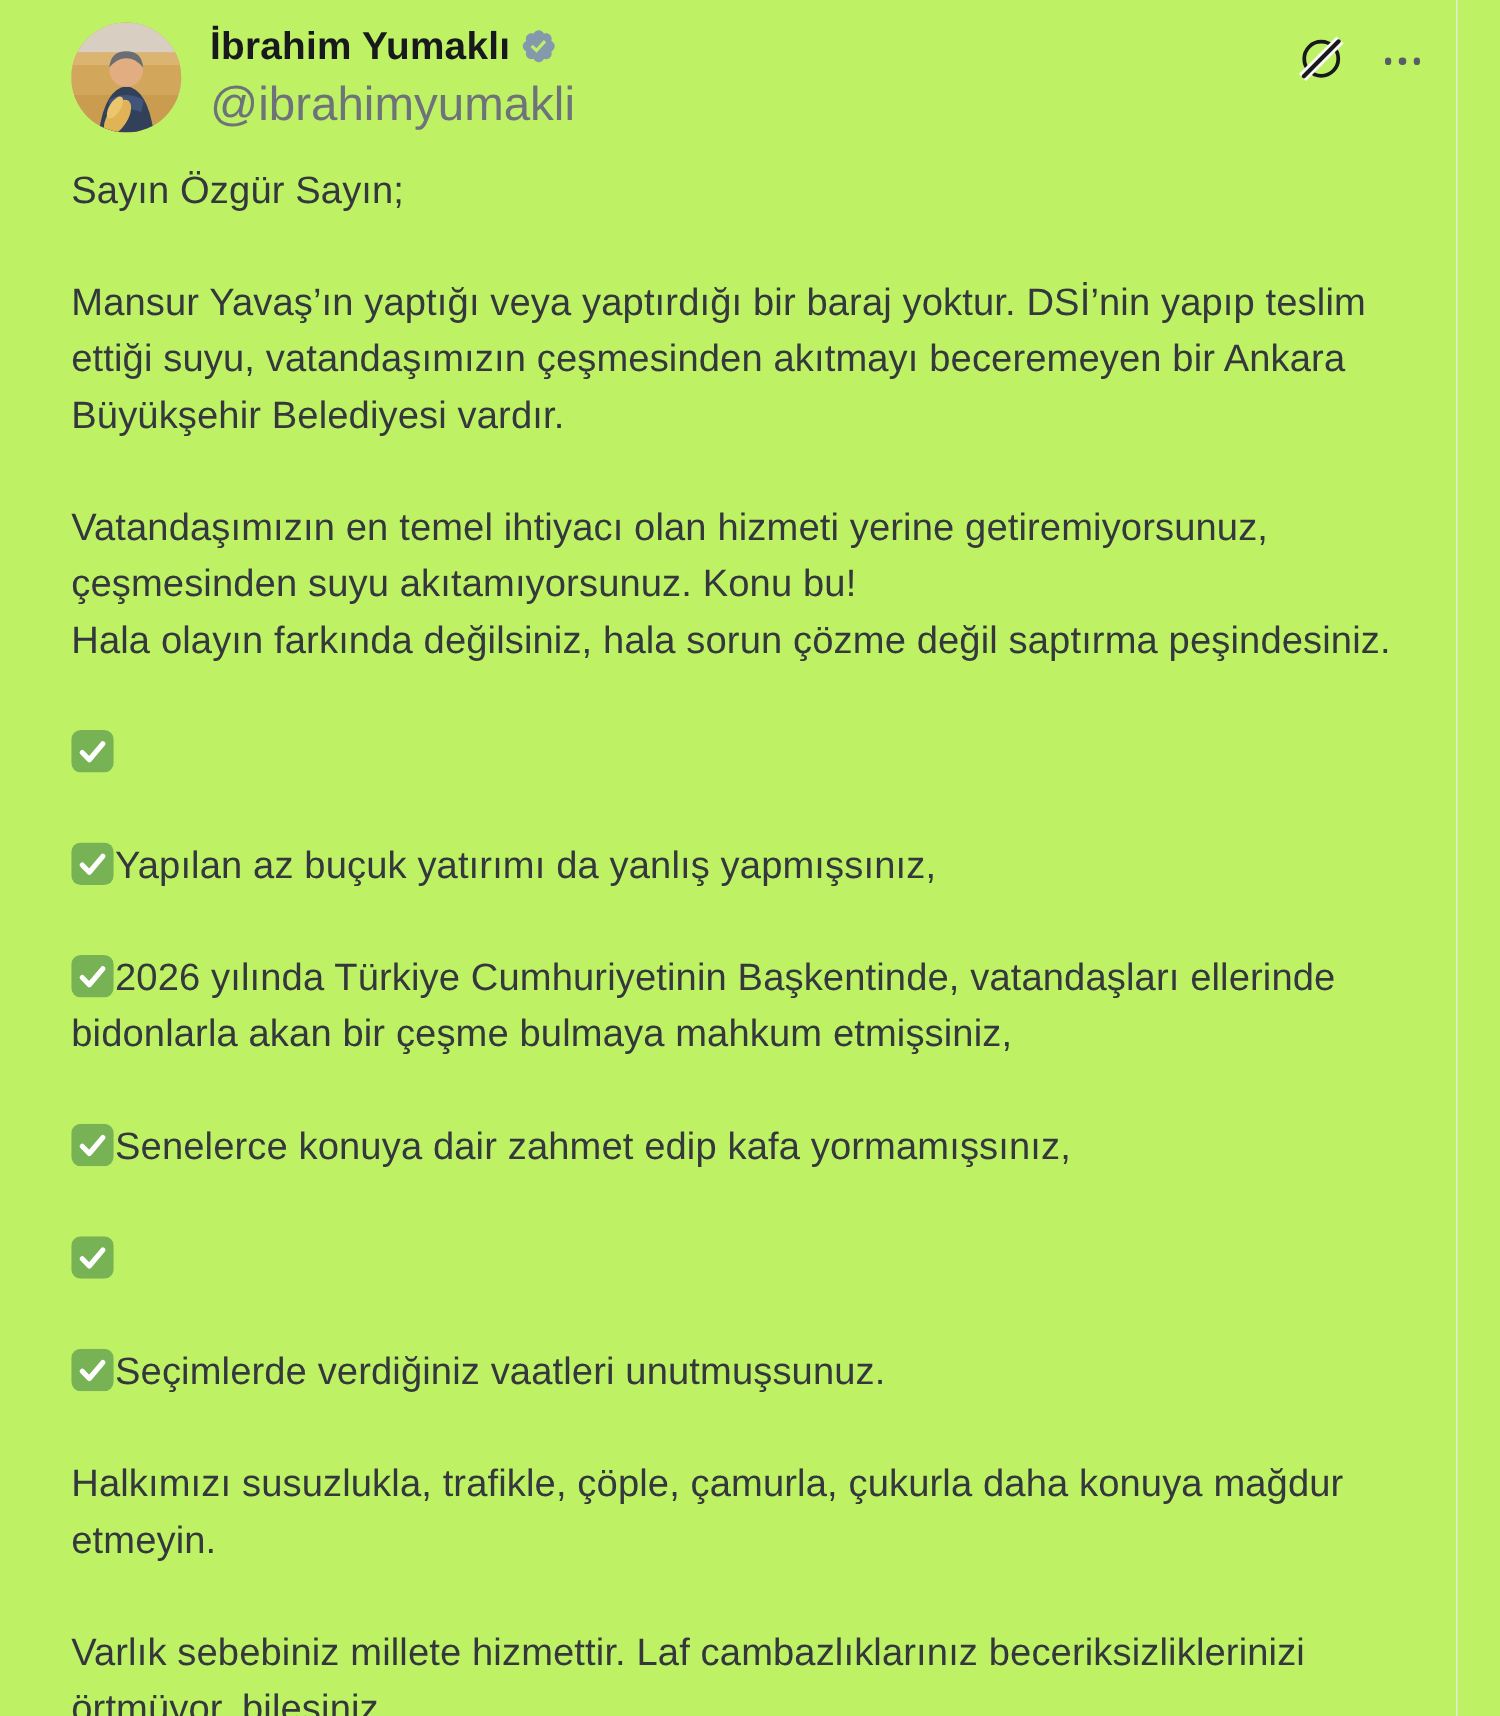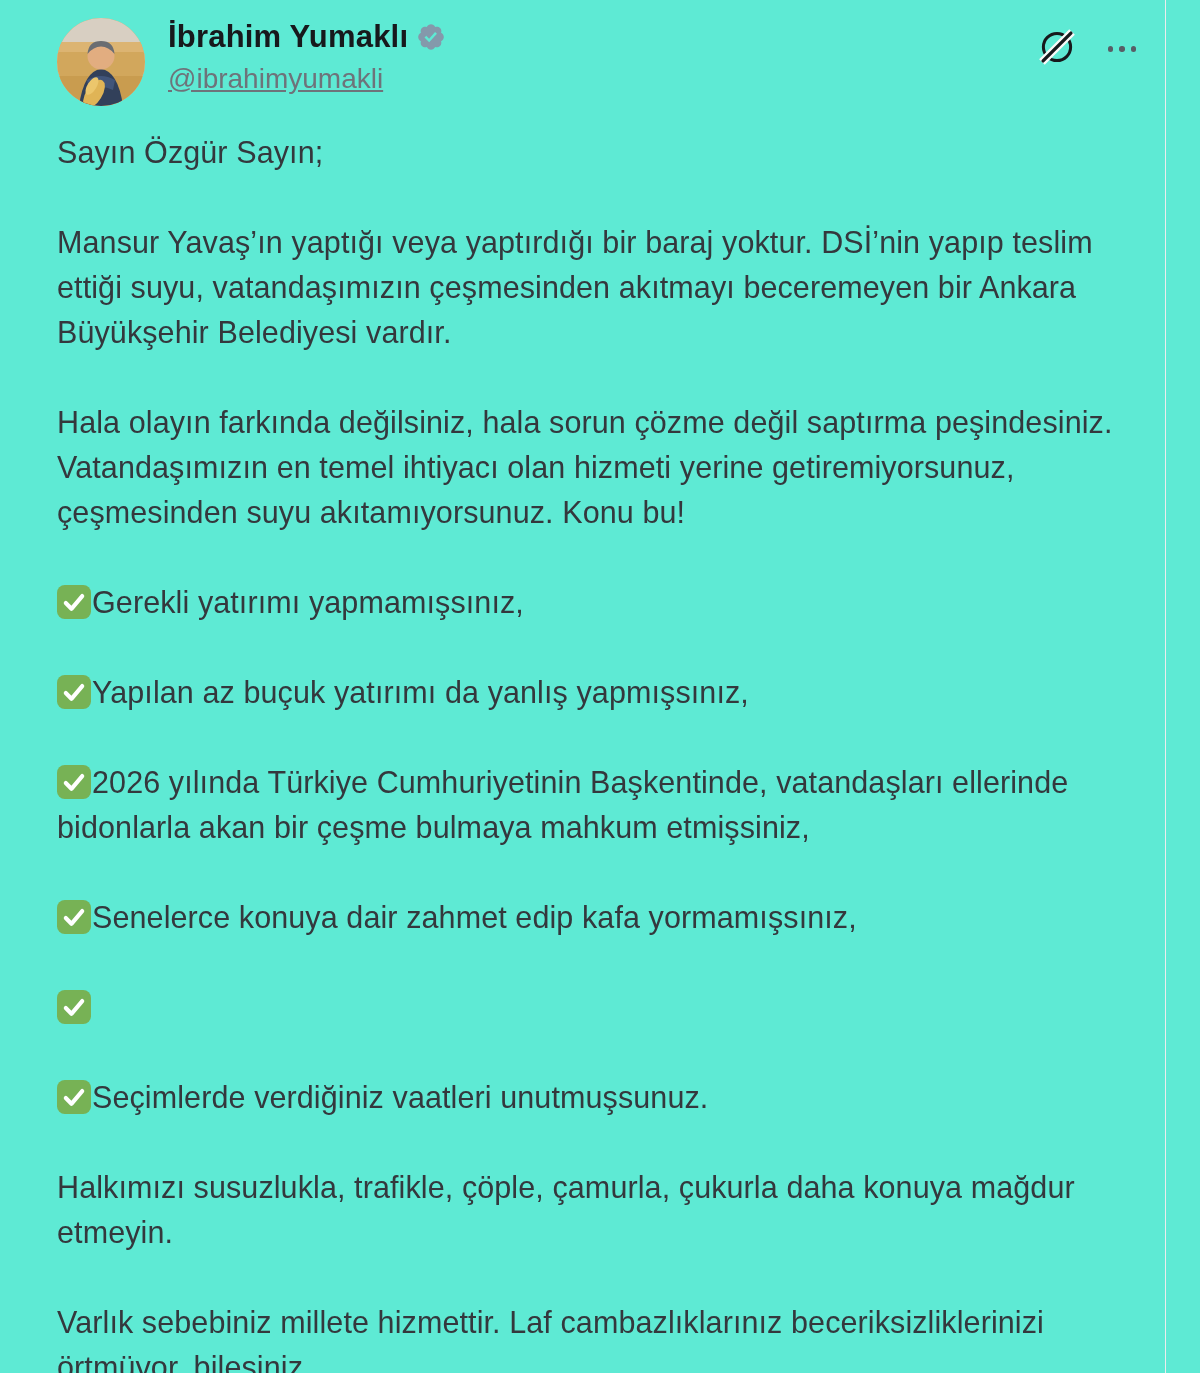--- a/index.html
+++ b/index.html
@@ -2,41 +2,41 @@
 <html><head>
 <meta charset="utf-8">
 <style>
   html,body{margin:0;padding:0;}
   body{
     width:1200px;height:1373px;
     background:#faf9f8;
     font-family:"Liberation Sans",sans-serif;
     -webkit-font-smoothing:antialiased;
   }
-  .page{position:relative;width:1200px;height:1373px;overflow:hidden;background:#5eead4;}
+  .page{position:relative;width:1200px;height:1373px;overflow:hidden;background:#bef264;}
   .right-divider{position:absolute;top:0;right:34px;width:1px;height:1373px;background:#ececec;}
 
   .tweet{padding:18px 60px 0 57px;}
 
   
   .tweet-header{display:flex;align-items:flex-start;}
   .avatar{
     width:88px;height:88px;border-radius:50%;overflow:hidden;
     flex:0 0 88px;cursor:pointer;background:#d2a75c;
   }
   .avatar svg{display:block;width:88px;height:88px;}
   .id-block{margin-left:23px;padding-top:1px;min-width:0;}
   .name-row{display:flex;align-items:center;}
   .name{
     font-size:31px;font-weight:bold;color:#17191c;
     letter-spacing:.2px;cursor:pointer;white-space:nowrap;
   }
   .badge{margin-left:8px;display:inline-flex;}
   .badge svg{width:30px;height:30px;}
-  .handle{font-size:28px;color:#6e737a;margin-top:8px;cursor:pointer;text-decoration:underline;}
+  .handle{font-size:38px;color:#6e737a;margin-top:8px;cursor:pointer;}
 
   .header-actions{margin-left:auto;display:flex;align-items:center;gap:24px;padding-top:6px;}
   .icon-btn{background:none;border:none;padding:4px;cursor:pointer;display:flex;align-items:center;}
   .grok-btn svg{width:38px;height:38px;}
   .more-dots{display:flex;gap:6px;align-items:center;padding-top:4px;}
   .more-dots .dot{width:5.5px;height:5.5px;border-radius:50%;background:#585e66;}
 
   
   .tweet-body{
     margin-top:24px;width:1072px;
@@ -107,30 +107,30 @@
       </div>
     </div>
 
     <div class="tweet-body">
 
       <p>Sayın Özgür Sayın;</p>
 
       <p>Mansur Yavaş’ın yaptığı veya yaptırdığı bir baraj yoktur. DSİ’nin yapıp teslim ettiği suyu, vatandaşımızın çeşmesinden akıtmayı beceremeyen bir Ankara Büyükşehir Belediyesi vardır.</p>
 
       <p>
+        <span class="block-line">Vatandaşımızın en temel ihtiyacı olan hizmeti yerine getiremiyorsunuz, çeşmesinden suyu akıtamıyorsunuz. Konu bu!</span>
         <span class="block-line">Hala olayın farkında değilsiniz, hala sorun çözme değil saptırma peşindesiniz.</span>
-        <span class="block-line">Vatandaşımızın en temel ihtiyacı olan hizmeti yerine getiremiyorsunuz, çeşmesinden suyu akıtamıyorsunuz. Konu bu!</span>
       </p>
 
       <div class="checklist">
         <p class="check-item">
           <span class="check-icon"><svg viewBox="0 0 24 24">
                 <rect width="24" height="24" rx="5.5" fill="#77b255"></rect>
                 <path d="M6.2 12.7l4 4.1 7.6-9" fill="none" stroke="#fff" stroke-width="2.9" stroke-linecap="round" stroke-linejoin="round"></path>
-              </svg></span><span>Gerekli yatırımı yapmamışsınız,</span>
+              </svg></span>
         </p>
         <p class="check-item">
           <span class="check-icon"><svg viewBox="0 0 24 24">
                 <rect width="24" height="24" rx="5.5" fill="#77b255"></rect>
                 <path d="M6.2 12.7l4 4.1 7.6-9" fill="none" stroke="#fff" stroke-width="2.9" stroke-linecap="round" stroke-linejoin="round"></path>
               </svg></span><span>Yapılan az buçuk yatırımı da yanlış yapmışsınız,</span>
         </p>
         <p class="check-item">
           <span class="check-icon"><svg viewBox="0 0 24 24">
                 <rect width="24" height="24" rx="5.5" fill="#77b255"></rect>

